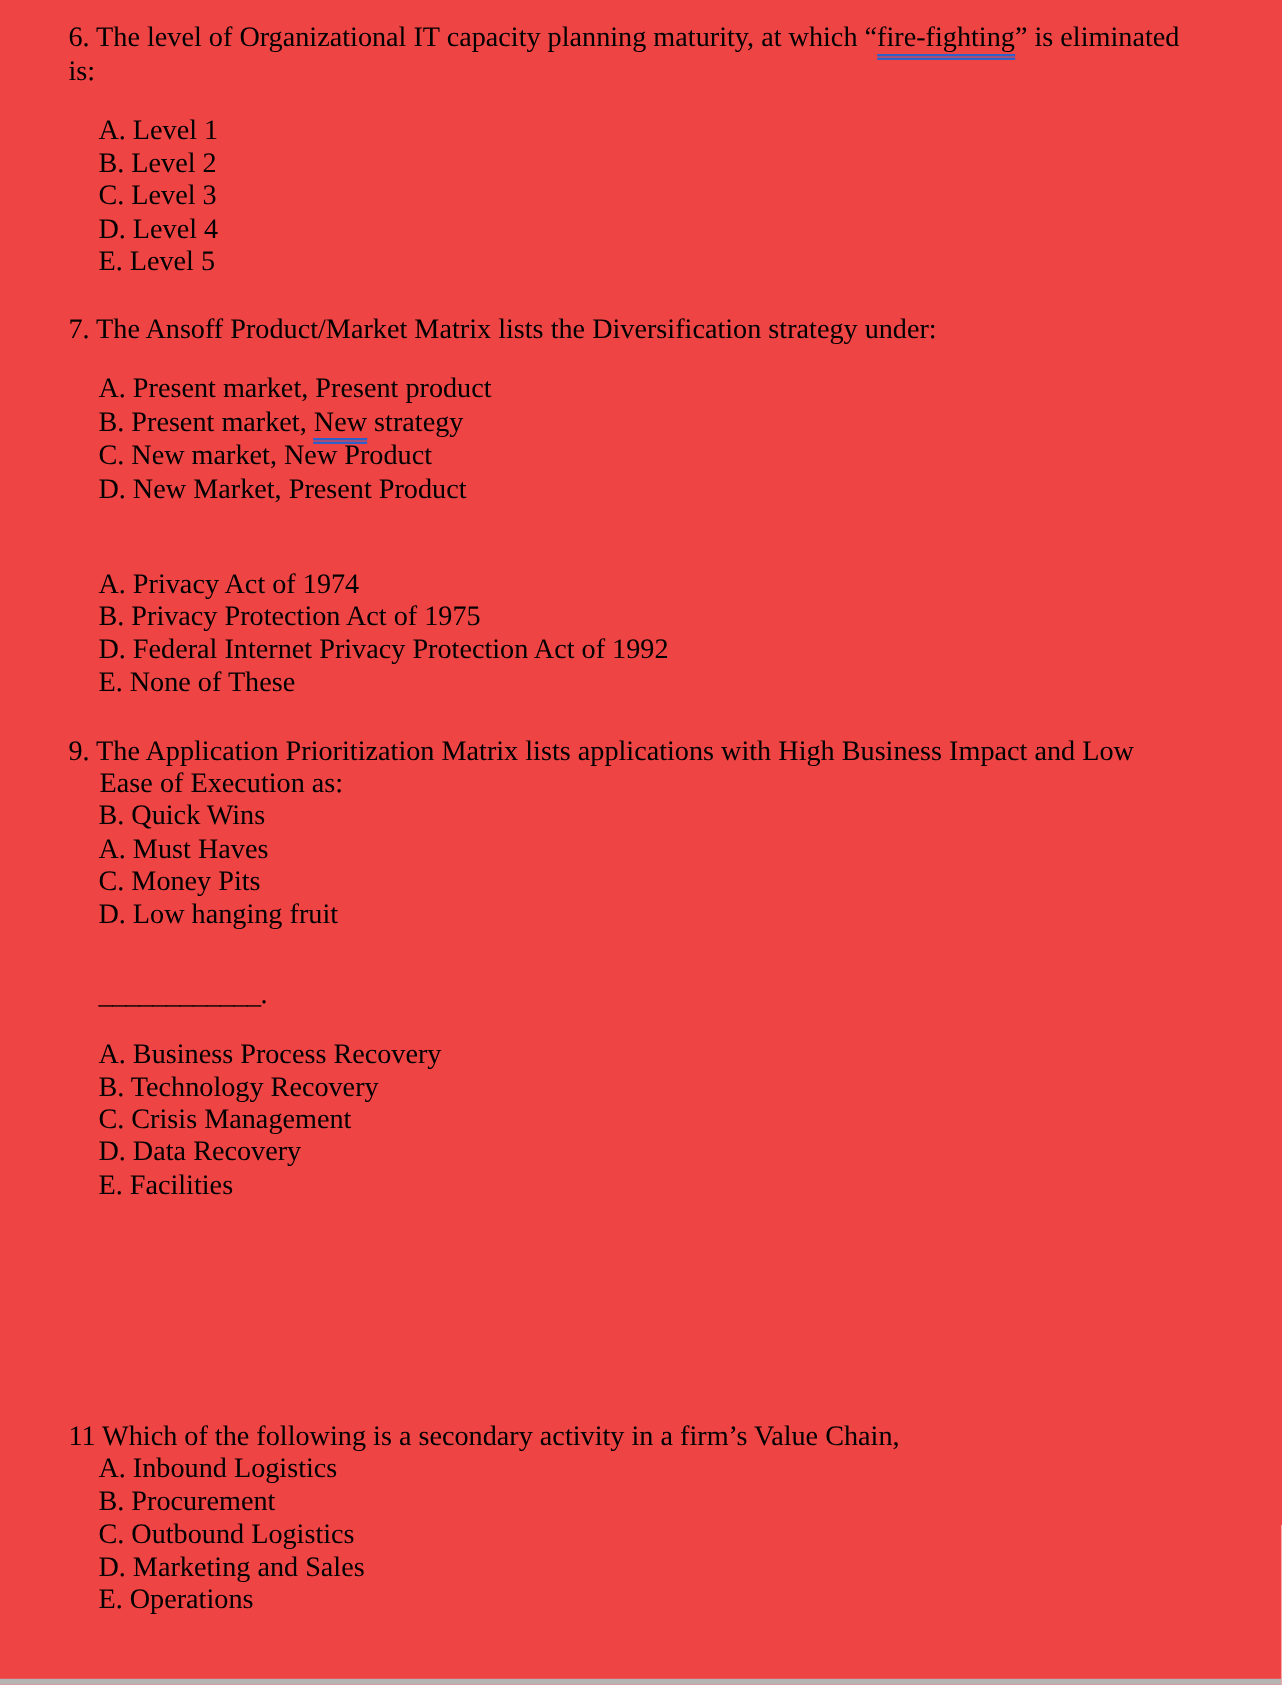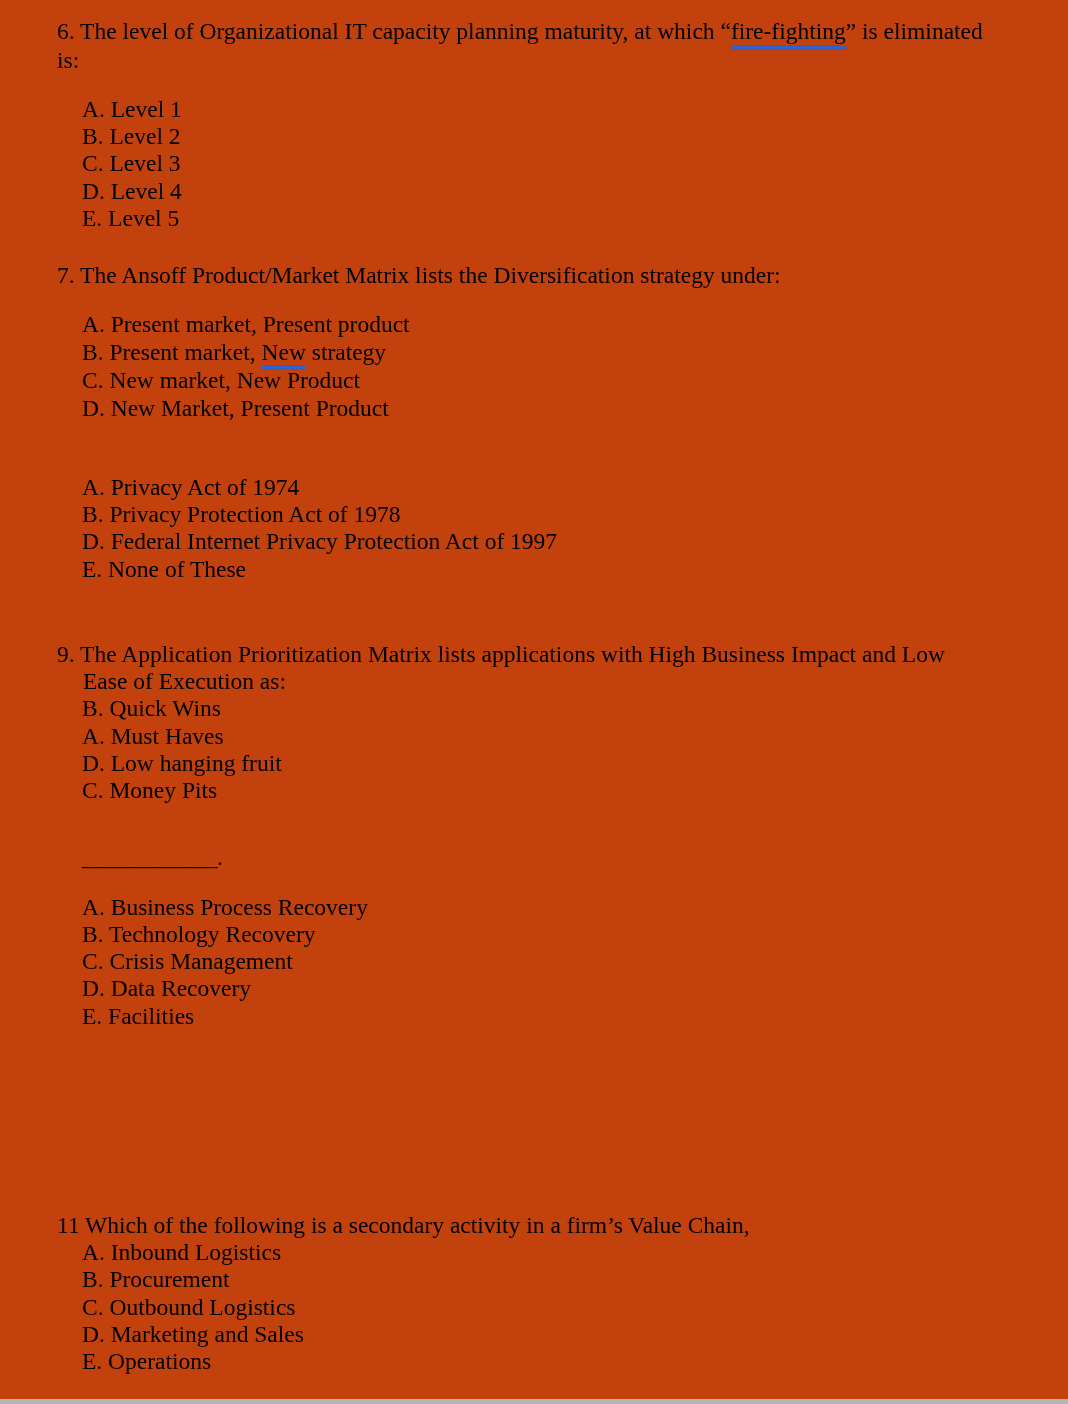--- a/index.html
+++ b/index.html
@@ -9,21 +9,21 @@
     background: #ffffff;
   }
   body {
     font-family: "Liberation Serif", "DejaVu Serif", serif;
     color: #000000;
   }
   .page {
     position: relative;
     width: 1068px;
     height: 1404px;
-    background: #c2410c;
+    background: #ef4444;
     box-sizing: border-box;
     overflow: hidden;
   }
   .page-bottom-edge {
     position: absolute;
     left: 0;
     right: 0;
     bottom: 0;
     height: 5px;
     background: #b4b4b4;
@@ -44,21 +44,20 @@
     font-size: 23.5px;
     line-height: 1.16;
     margin: 0;
     padding: 0;
     text-indent: 0;
     white-space: pre-wrap;
   }
   .qtext.hanging {
     padding-left: 26px;
     text-indent: -26px;
-    margin-top: 28px;
   }
   .options {
     list-style: none;
     margin: 0;
     padding: 0 0 0 25px;
   }
   .option {
     font-size: 23.5px;
     line-height: 1.16;
     margin: 0;
@@ -125,35 +124,35 @@
         <li class="option">D. New Market, Present Product</li>
       </ul>
     </div>
 
     <div class="gap-between"></div>
 
     <div class="question-block">
       <div class="gap-after-question"></div>
       <ul class="options">
         <li class="option">A. Privacy Act of 1974</li>
-        <li class="option">B. Privacy Protection Act of 1978</li>
-        <li class="option">D. Federal Internet Privacy Protection Act of 1997</li>
+        <li class="option">B. Privacy Protection Act of 1975</li>
+        <li class="option">D. Federal Internet Privacy Protection Act of 1992</li>
         <li class="option">E. None of These</li>
       </ul>
     </div>
 
     <div class="gap-between"></div>
 
     <div class="question-block">
       <p class="qtext hanging">9. The Application Prioritization Matrix lists applications with High Business Impact and Low Ease of Execution as:</p>
       <ul class="options">
         <li class="option">B. Quick Wins</li>
         <li class="option">A. Must Haves</li>
+        <li class="option">C. Money Pits</li>
         <li class="option">D. Low hanging fruit</li>
-        <li class="option">C. Money Pits</li>
       </ul>
     </div>
 
     <div class="gap-between"></div>
 
     <div class="question-block">
       <div class="gap-q10-line2"></div>
       <p class="qtext" style="padding-left:25px;"><span class="blank">____________</span><span>.</span></p>
       <div class="gap-after-question"></div>
       <ul class="options">

